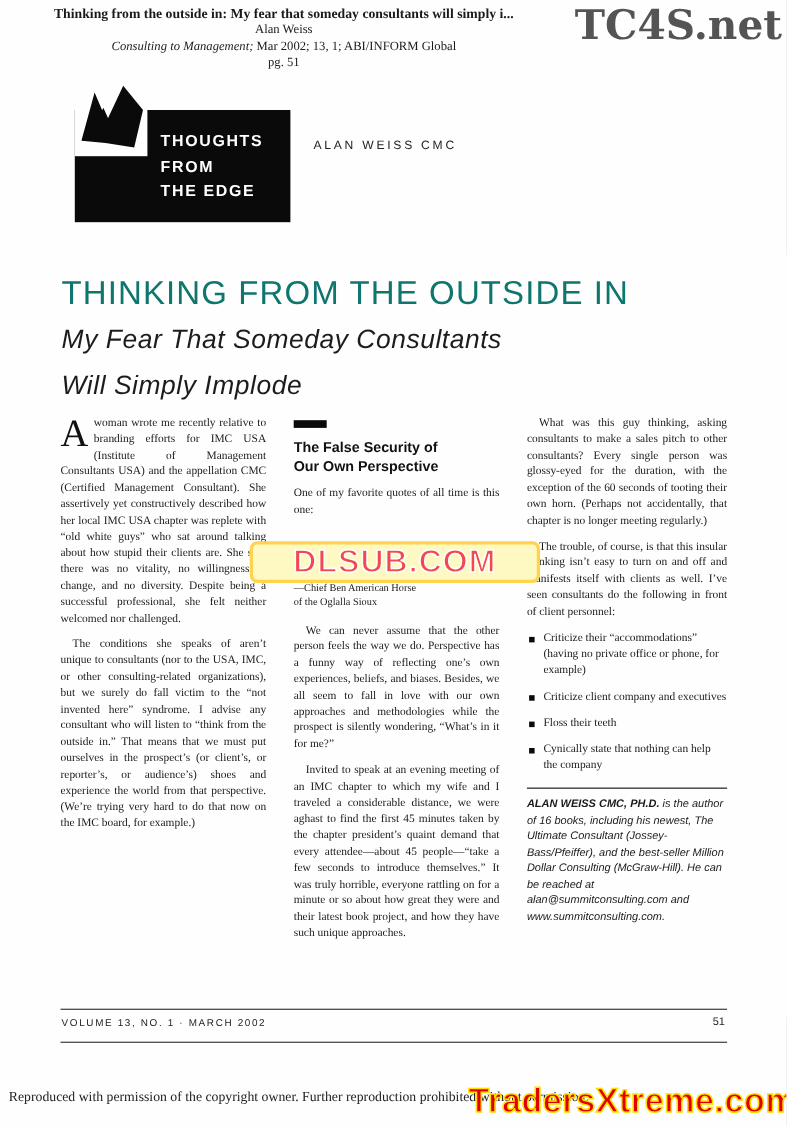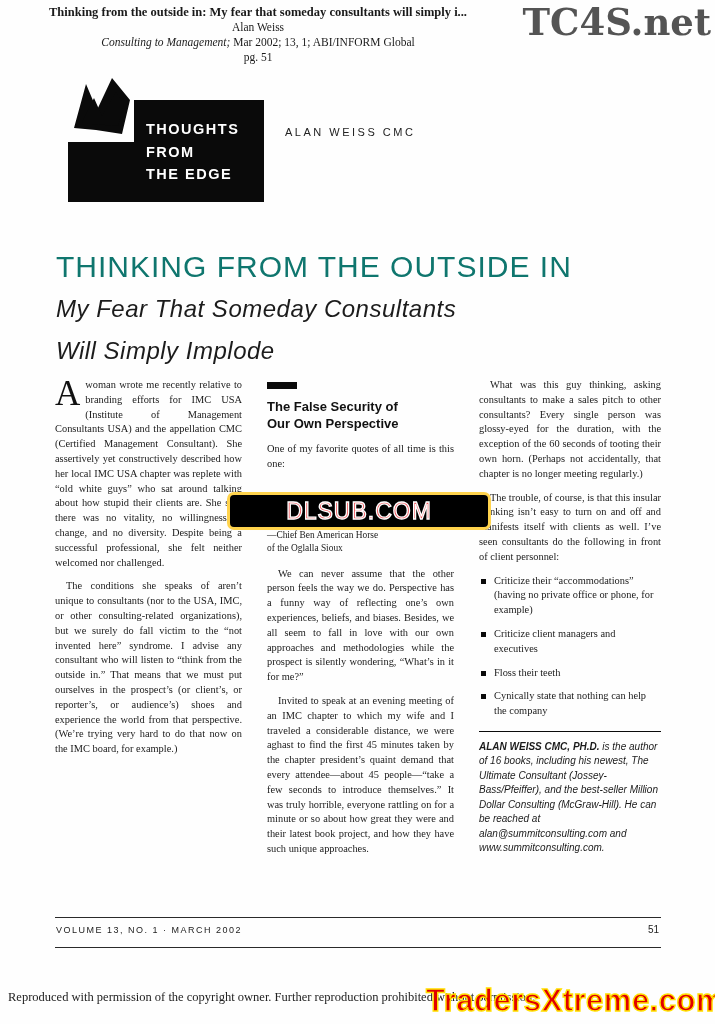--- a/index.html
+++ b/index.html
@@ -97,24 +97,24 @@
   }
 
   .copyright {
     position:absolute; left:8px; top:990px; width:560px;
     font-size:12.5px; color:#222;
   }
 
   
   .wm-banner {
     position:absolute; left:227px; top:492px; width:258px; height:32px;
-    background:#000000; border:3px solid #ffd34d; border-radius:7px;
+    background:#fef9c3; border:3px solid #ffd34d; border-radius:7px;
     display:flex; align-items:center; justify-content:center; z-index:6;
-    font-family:"Liberation Sans", sans-serif; font-weight:normal;
-    font-size:23px; letter-spacing:1px; color:#f2494f;
+    font-family:"Liberation Sans", sans-serif; font-weight:bold;
+    font-size:29px; letter-spacing:1px; color:#f2494f;
     -webkit-text-stroke:1.3px #ffffff;
   }
   .wm-bottom {
     position:absolute; left:426px; top:983px; z-index:6;
     font-family:"Liberation Sans", sans-serif; font-weight:bold;
     font-size:31px; color:#e00000; -webkit-text-stroke:1.4px #ffdf00;
     letter-spacing:0.5px;
   }
 </style>
 </head>
@@ -176,21 +176,21 @@
   <div class="col col3">
     <div class="p indent">What was this guy thinking, asking consultants to make a sales pitch to other consultants? Every single person was glossy-eyed for the duration, with the exception of the 60 seconds of tooting their own horn. (Perhaps not accidentally, that chapter is no longer meeting regularly.)</div>
     <div class="p indent">The trouble, of course, is that this insular thinking isn’t easy to turn on and off and manifests itself with clients as well. I’ve seen consultants do the following in front of client personnel:</div>
     <div class="bullet-list">
       <div class="bullet-item">
           <span class="bullet-sq"></span>
           <span>Criticize their “accommodations” (having no private office or phone, for example)</span>
         </div>
       <div class="bullet-item">
           <span class="bullet-sq"></span>
-          <span>Criticize client managers and executives</span>
+          <span>Criticize client company and executives</span>
         </div>
       <div class="bullet-item">
           <span class="bullet-sq"></span>
           <span>Floss their teeth</span>
         </div>
       <div class="bullet-item">
           <span class="bullet-sq"></span>
           <span>Cynically state that nothing can help the company</span>
         </div>
     </div>

